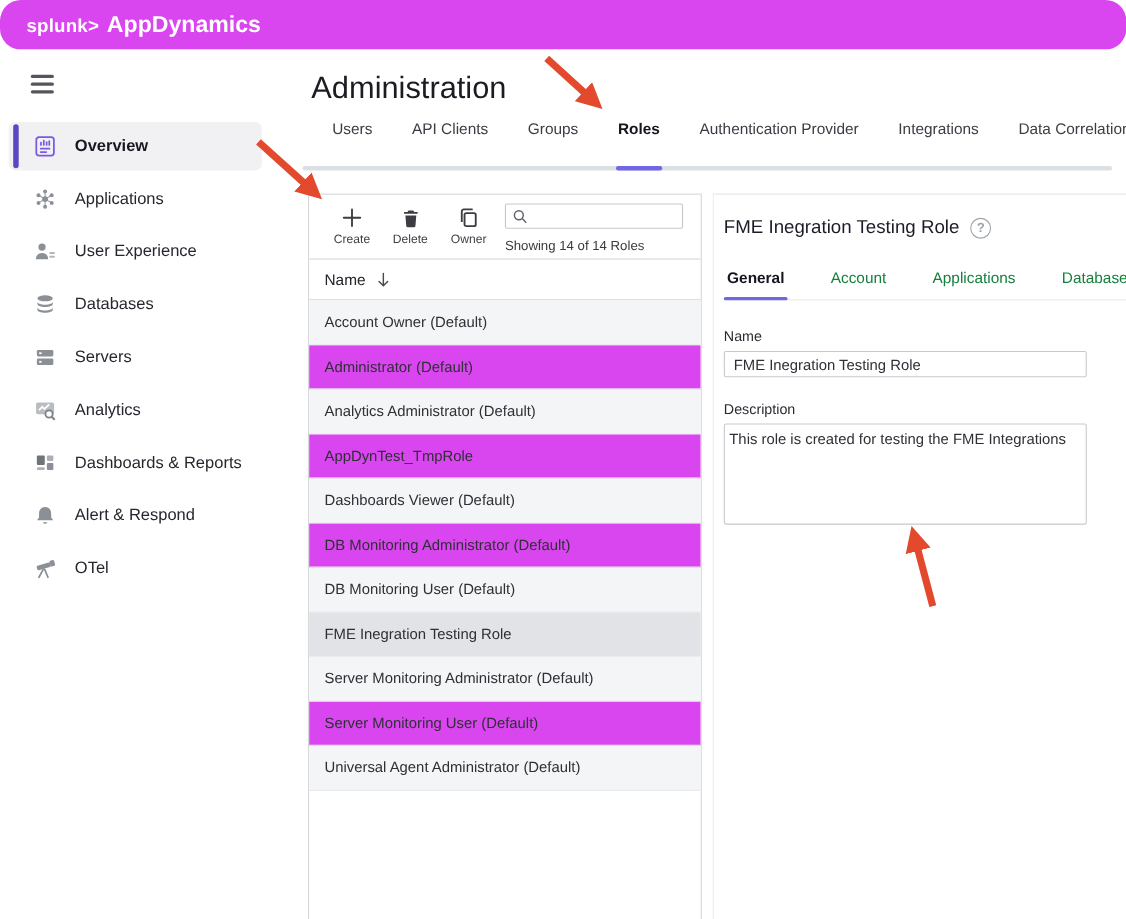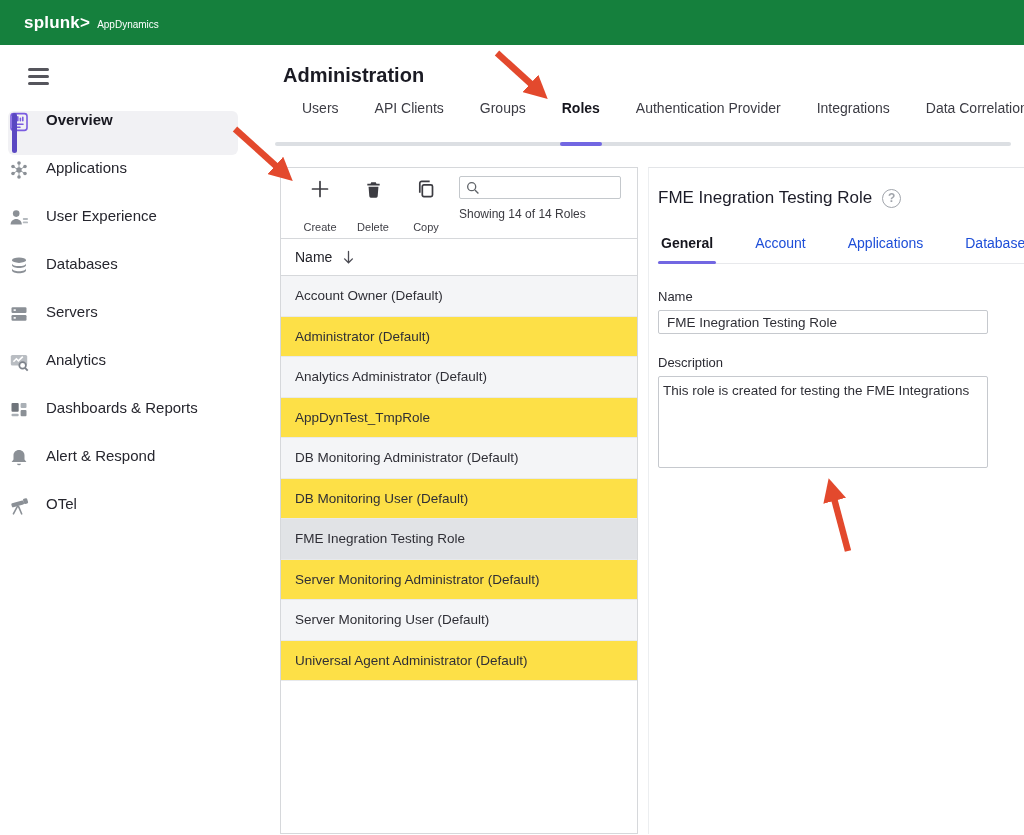--- a/index.html
+++ b/index.html
@@ -1,75 +1,75 @@
 <!DOCTYPE html>
 <html><head>
 <meta charset="utf-8">
 <style>
   * { margin:0; padding:0; box-sizing:border-box; }
   html,body { width:1024px; height:835px; font-family:"Liberation Sans","DejaVu Sans",sans-serif; background:#fff; overflow:hidden; }
 
   
-  .topbar { position:absolute; left:0; top:0; width:1024px; height:45px; background:#15803d; display:flex; align-items:center; padding-left:24px; }
+  .topbar { position:absolute; left:0; top:0; width:1024px; height:45px; background:#d946ef; display:flex; align-items:center; padding-left:24px;border-radius:19px; }
   .logo { color:#fff; display:flex; align-items:baseline; }
   .logo .brand { font-weight:700; font-size:17px; letter-spacing:.2px; }
-  .logo .product { font-weight:400; font-size:10px; margin-left:7px; }
+  .logo .product { font-weight:700; font-size:21px; margin-left:7px; }
 
   
   .sidebar { position:absolute; left:0; top:45px; width:260px; bottom:0; background:#fff; }
   .hamburger { margin:23px 0 0 28px; width:21px; cursor:pointer; }
   .hamburger span { display:block; height:2.5px; background:#55555c; border-radius:2px; margin-bottom:4.5px; }
   .nav { margin-top:26px; display:flex; flex-direction:column; gap:4px; }
-  .nav-item { position:relative; height:44px; margin:0 22px 0 8px; display:flex; border-radius:6px; cursor:pointer; color:#26262e; font-size:15px; }
+  .nav-item { position:relative; height:44px; margin:0 22px 0 8px; display:flex; align-items:center; padding-left:22px; border-radius:6px; cursor:pointer; color:#26262e; font-size:15px; }
   .nav-item .icon { width:22px; height:22px; display:flex; align-items:center; justify-content:center; margin-right:16px; flex:none; }
   .nav-item.active { background:#f1f1f4; font-weight:700; color:#17171f; }
   .nav-item.active::before { content:""; position:absolute; left:4px; top:2px; bottom:2px; width:5px; border-radius:3px; background:#5a48c2; }
 
   
   .content { position:absolute; left:260px; top:45px; right:0; bottom:0; background:#fff; }
-  .page-title { margin:19px 0 0 23px; font-size:20px; font-weight:700; color:#1b1b24; }
+  .page-title { margin:19px 0 0 23px; font-size:28px; font-weight:400; color:#1b1b24; }
 
   
   .admin-tabs { position:relative; margin-top:12px; height:47px; display:flex; align-items:flex-end; padding-left:40px; }
   .admin-tabs::before { content:""; position:absolute; left:15px; right:13px; bottom:0; height:4px; border-radius:2px; background:#dcdfe3; }
   .admin-tabs .tab { position:relative; font-size:14px; color:#3c3c44; padding:0 2px 30px; margin-right:32px; cursor:pointer; white-space:nowrap; }
   .admin-tabs .tab.active { color:#15151d; font-weight:700; }
   .admin-tabs .tab.active::after { content:""; position:absolute; left:0; right:0; bottom:0; height:4px; border-radius:2px; background:#7267e2; }
 
   
   .panels { display:flex; margin:21px 0 0 20px; height:667px; align-items:stretch; }
 
   .list-panel { width:358px; flex:none; border:1px solid #d6d8db; background:#fff; display:flex; flex-direction:column; }
   .toolbar { display:flex; align-items:flex-start; padding:8px 16px 5px 14px; border-bottom:1px solid #d6d8db; }
   .tool-btn { width:50px; text-align:center; cursor:pointer; margin-right:3px; }
   .tool-btn .t-icon { height:26px; display:flex; align-items:center; justify-content:center; }
-  .tool-btn .t-label { font-size:11px; color:#3f3f46; margin-top:19px; }
+  .tool-btn .t-label { font-size:11px; color:#3f3f46; margin-top:1px; }
   .search-wrap { margin-left:auto; display:flex; flex-direction:column; width:162px; }
   .search-box { position:relative; }
   .search-box input { width:100%; height:23px; border:1px solid #c4c8cc; border-radius:2px; padding:0 6px 0 26px; font-size:12.5px; color:#2f2f36; outline:none; font-family:inherit; }
   .search-box .mag { position:absolute; left:7px; top:4.5px; }
   .showing { font-size:12px; color:#3a3a40; margin-top:8px; }
 
   .col-header { display:flex; align-items:center; height:37px; padding-left:14px; border-bottom:1px solid #d6d8db; font-size:14px; font-weight:500; color:#222229; }
   .col-header .sort { margin-left:10px; display:flex; align-items:center; }
 
   .role-rows { flex:1; overflow:hidden; }
-  .row { height:40.5px; display:flex; align-items:center; padding-left:14px; font-size:13.5px; color:#2f2f36; border-bottom:1px solid #e7e9ec; background:#fde047; cursor:pointer; }
+  .row { height:40.5px; display:flex; align-items:center; padding-left:14px; font-size:13.5px; color:#2f2f36; border-bottom:1px solid #e7e9ec; background:#d946ef; cursor:pointer; }
   .role-rows div.row:nth-of-type(odd) { background:#f4f5f7; }
   .role-rows div.row.selected { background:#e1e3e6; }
 
   
   .detail-panel { flex:1; margin-left:10px; border-top:1px solid #e3e5e8; border-left:1px solid #eceef0; padding:20px 37px 0 9px; }
   .detail-title-row { display:flex; align-items:center; }
   .detail-title { font-size:17px; color:#1c1c28; font-weight:400; }
   .help-circle { width:19px; height:19px; border:1.6px solid #a0a4ab; border-radius:50%; color:#a0a4ab; font-size:12px; font-weight:700; display:flex; align-items:center; justify-content:center; margin-left:10px; cursor:pointer; }
 
   .detail-tabs { position:relative; margin-top:27px; display:flex; }
   .detail-tabs::before { content:""; position:absolute; left:0; right:-37px; bottom:0; height:1px; background:#e8e9ec; }
-  .detail-tabs .dtab { position:relative; font-size:14px; color:#1d4ed8; padding:0 3px 13px; margin-right:36px; cursor:pointer; }
+  .detail-tabs .dtab { position:relative; font-size:14px; color:#15803d; padding:0 3px 13px; margin-right:36px; cursor:pointer; }
   .detail-tabs .dtab.active { color:#15151d; font-weight:700; }
   .detail-tabs .dtab.active::after { content:""; position:absolute; left:0; right:0; bottom:0; height:3.5px; border-radius:2px; background:#7267e2; }
 
   .form { margin-top:25px; }
   .form label { display:block; font-size:13px; color:#2b2b33; margin-bottom:6px; }
   .form input[type=text] { width:330px; height:24px; border:1px solid #c6c9ce; border-radius:2px; padding:0 8px; font-size:13.5px; color:#2f2f36; font-family:inherit; outline:none; }
   .form .desc-label { margin-top:21px; }
   .form textarea { width:330px; height:92px; border:1px solid #c6c9ce; border-radius:2px; padding:6px 4px; font-size:13.5px; color:#2f2f36; font-family:inherit; resize:none; outline:none; }
 
   
@@ -249,21 +249,21 @@
           </div>
           <div class="t-label">Delete</div>
         </div>
         <div class="tool-btn">
           <div class="t-icon">
             <svg width="20" height="20" viewBox="0 0 20 20" fill="none" stroke="#3c3c42" stroke-width="1.7">
                 <rect x="6.3" y="5.8" width="10.2" height="11.8" rx="1.6"></rect>
                 <path d="M3.8 13.8 V4.2 a1.9 1.9 0 0 1 1.9 -1.9 h8"></path>
               </svg>
           </div>
-          <div class="t-label">Copy</div>
+          <div class="t-label">Owner</div>
         </div>
         <div class="search-wrap">
           <div class="search-box">
             <span class="mag">
               <svg width="14" height="14" viewBox="0 0 16 16" fill="none" stroke="#5f6368" stroke-width="1.5">
                   <circle cx="6.5" cy="6.5" r="4.6"></circle>
                   <path d="M10.2 10.2 l4 4"></path>
                 </svg>
             </span>
             <input type="text" value="" style="">
@@ -287,20 +287,23 @@
             <span>Account Owner (Default)</span>
           </div>
           <div class="row">
             <span>Administrator (Default)</span>
           </div>
           <div class="row">
             <span>Analytics Administrator (Default)</span>
           </div>
           <div class="row">
             <span>AppDynTest_TmpRole</span>
+          </div>
+          <div class="row">
+            <span>Dashboards Viewer (Default)</span>
           </div>
           <div class="row">
             <span>DB Monitoring Administrator (Default)</span>
           </div>
           <div class="row">
             <span>DB Monitoring User (Default)</span>
           </div>
           <div class="row selected">
             <span>FME Inegration Testing Role</span>
           </div>

